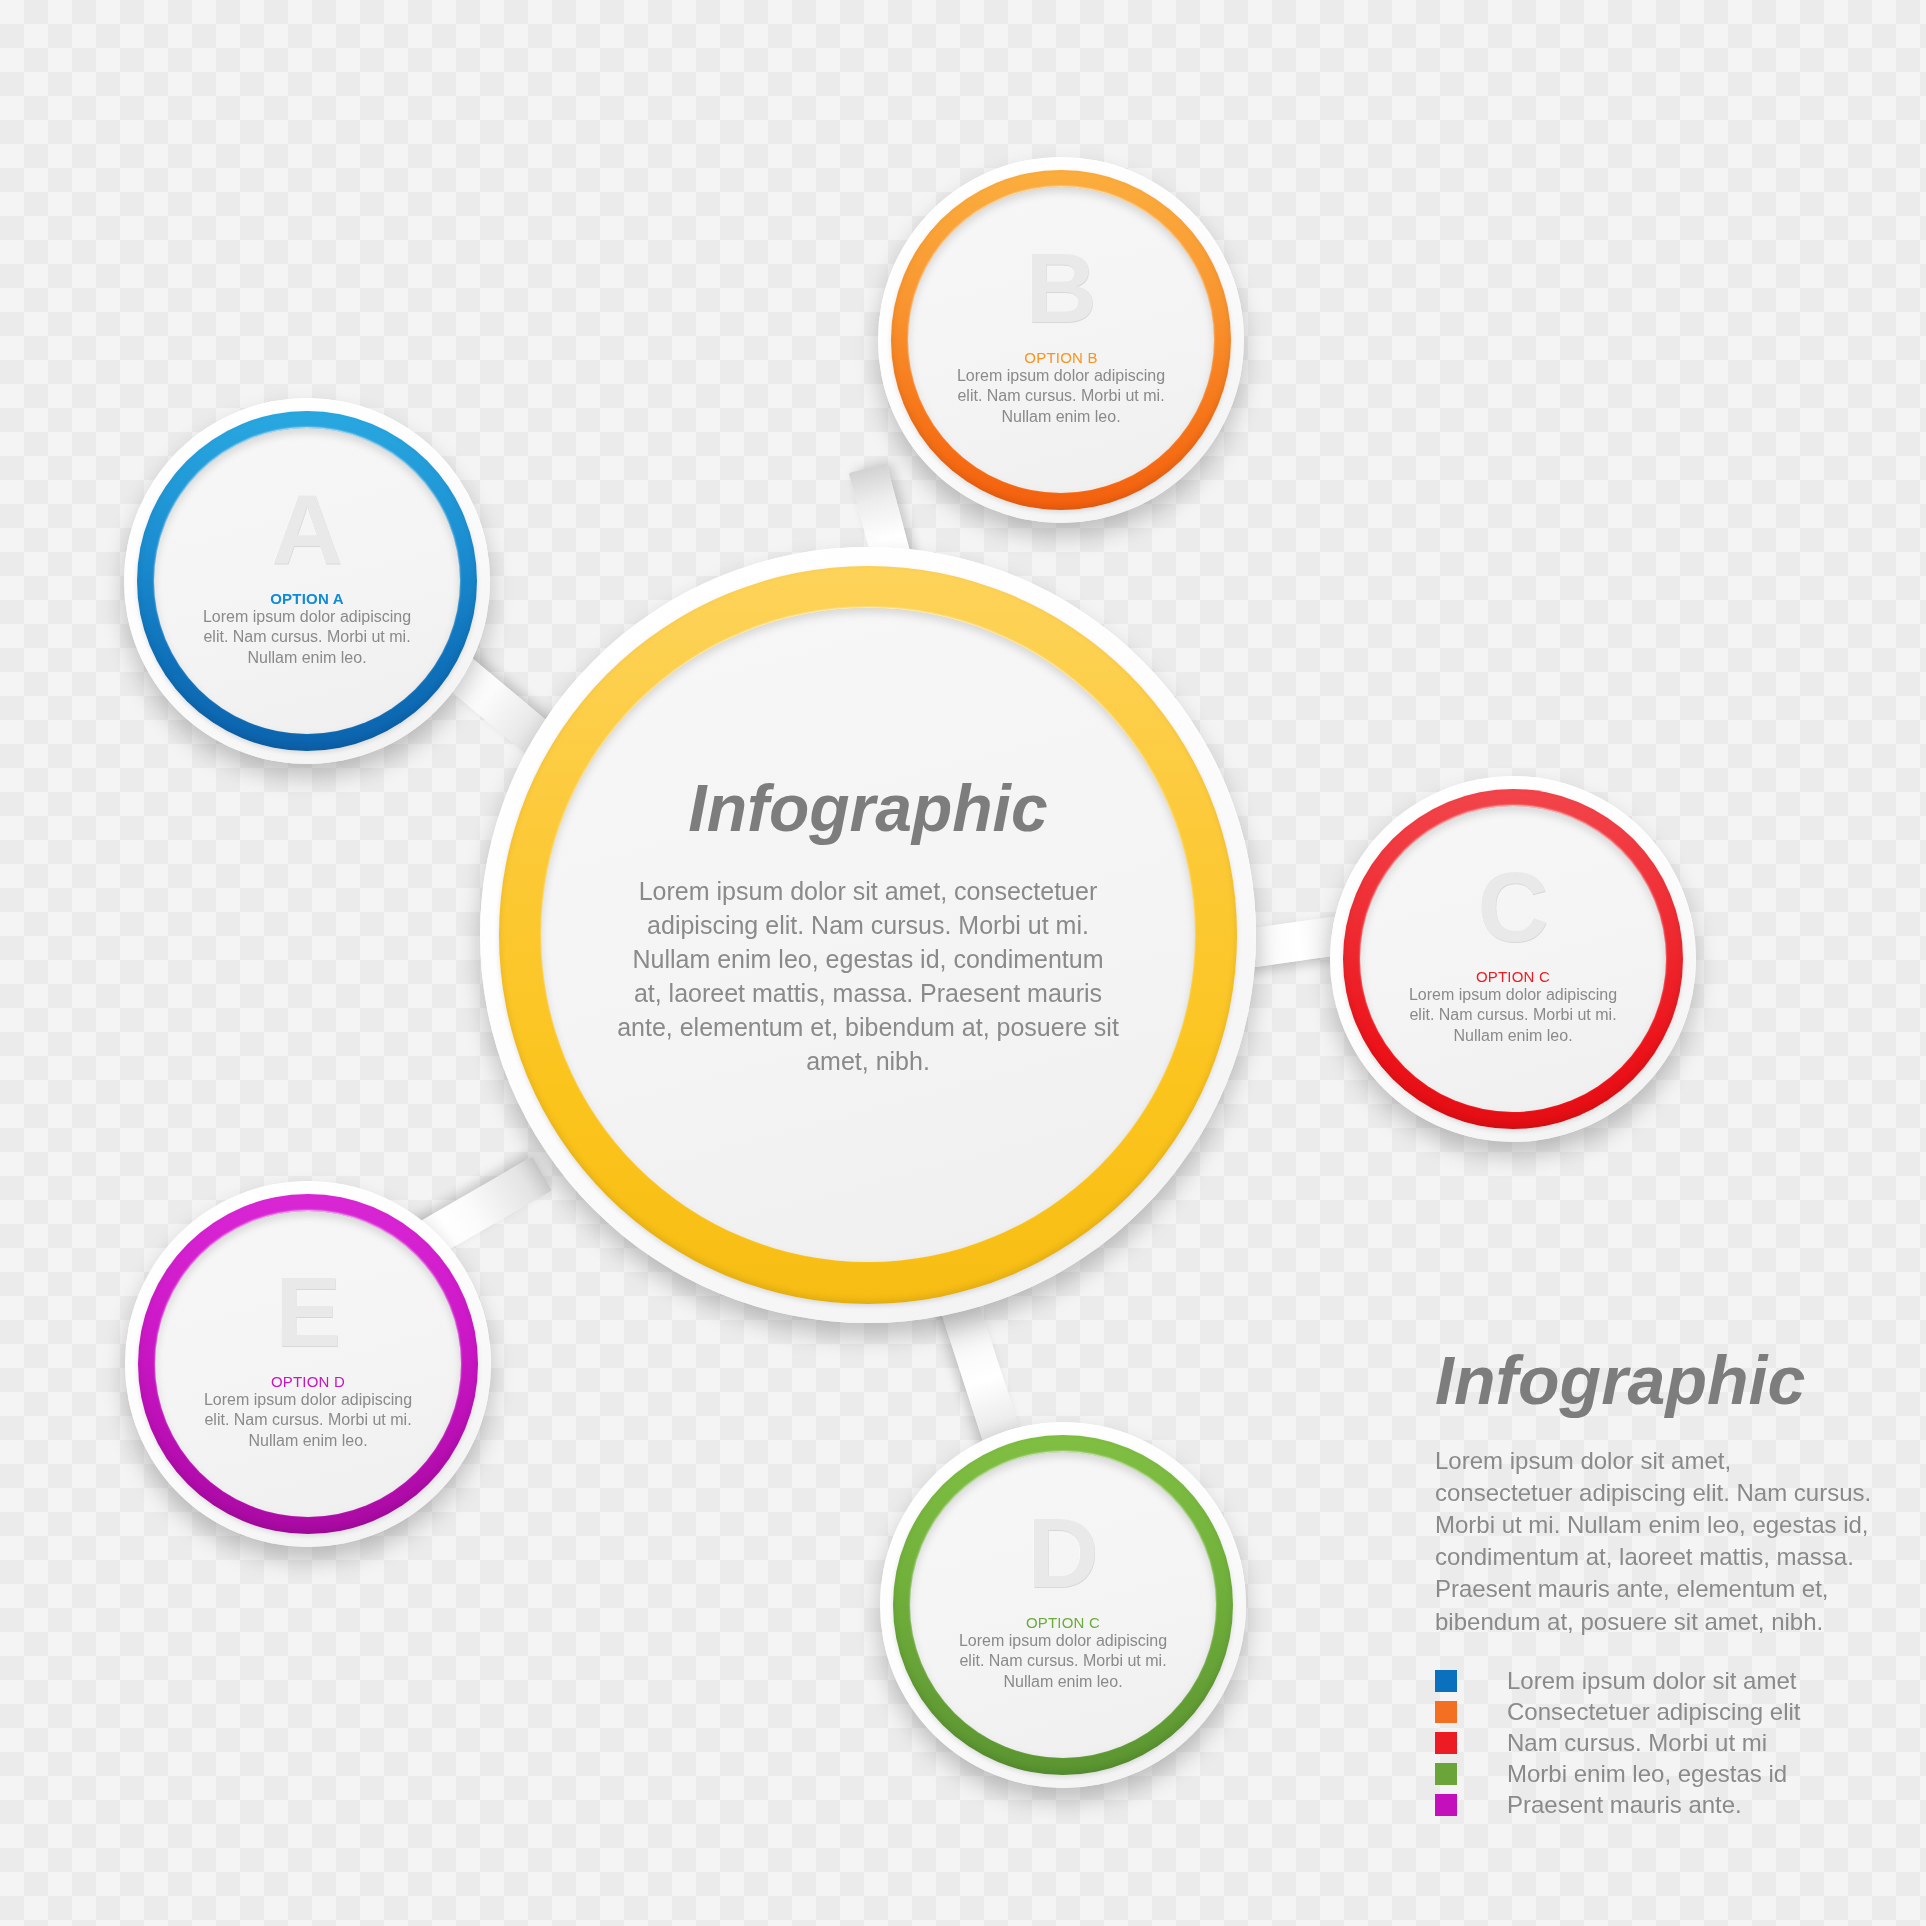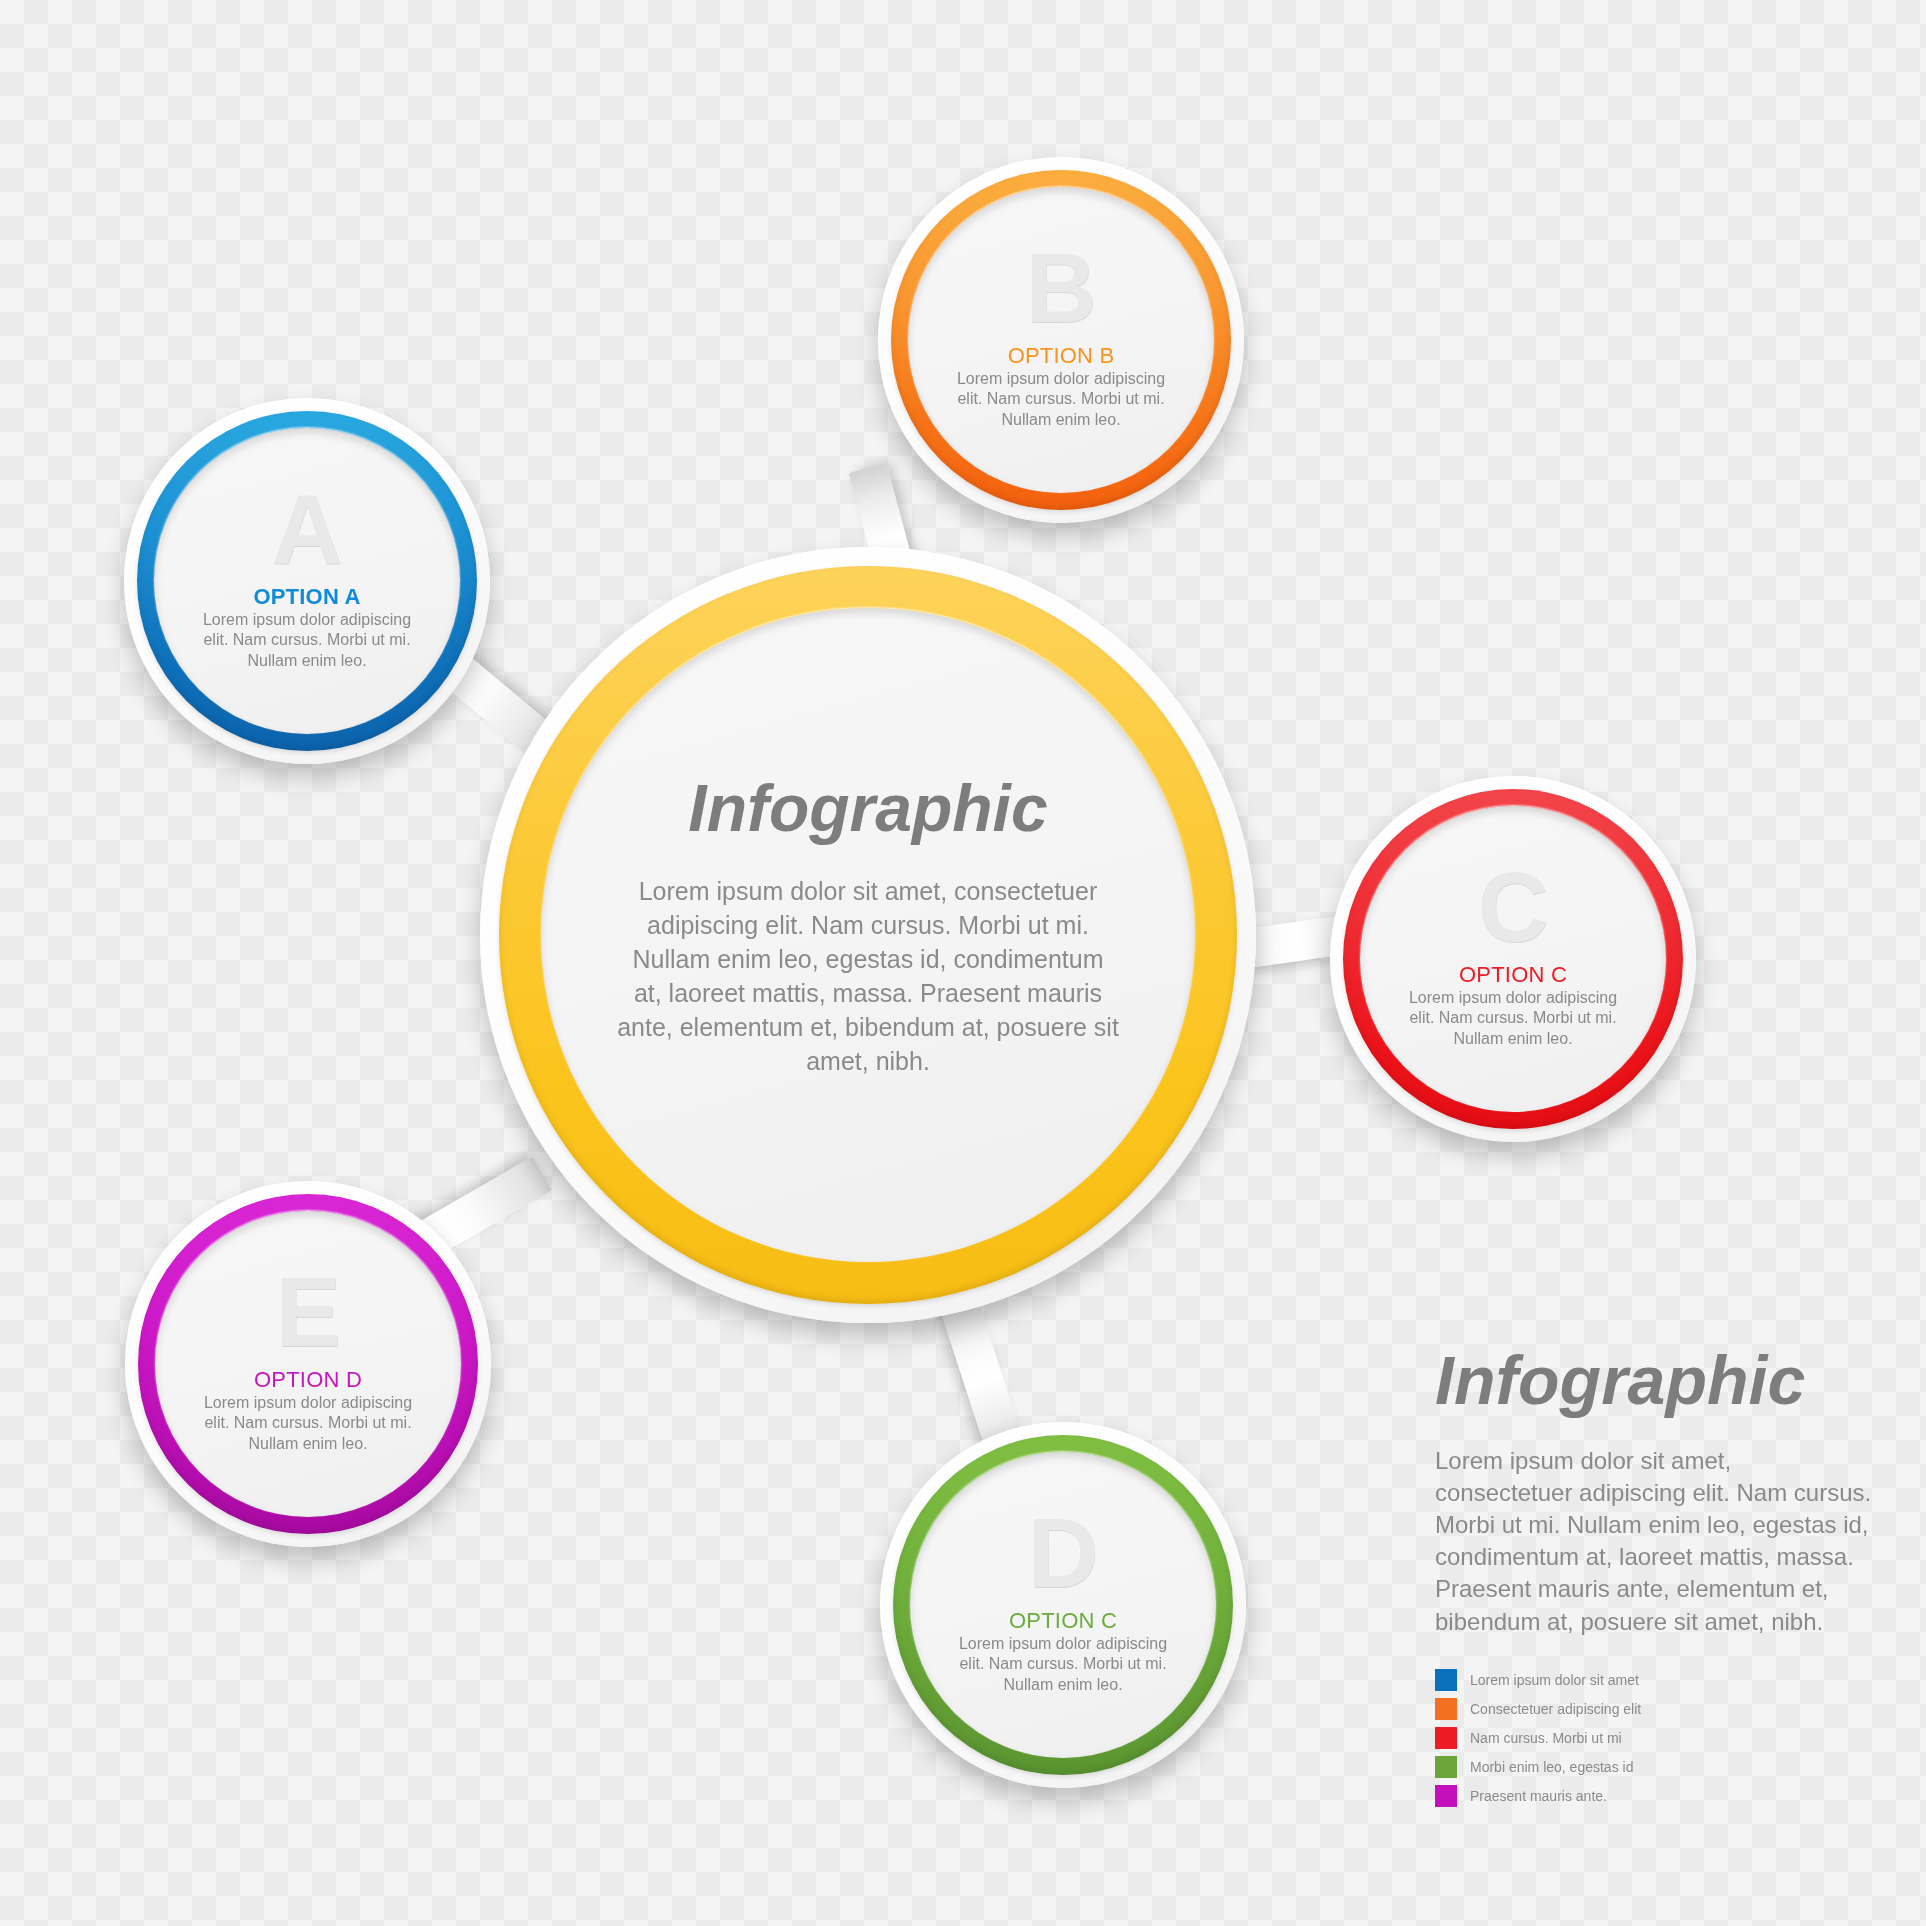--- a/index.html
+++ b/index.html
@@ -67,21 +67,21 @@
     color:#8a8a8a;
     text-align:center;
     line-height:1.28;
   }
 
   
   .small{width:366px;height:366px;}
   .small .ring{left:13px;top:13px;width:340px;height:340px;}
   .small .face{left:30px;top:30px;width:306px;height:306px;padding-top:52px;box-sizing:border-box;}
   .small .watermark{font-size:99px;}
-  .small .opt-label{font-size:22px;margin-top:7px;}
+  .small .opt-label{font-size:15px;margin-top:13px;}
   .small .opt-body{font-size:16px;margin-top:0;width:209px;}
 
   
   #center-node{
     left:480px;top:547px;width:776px;height:776px;
   }
   #center-node .ring{left:19px;top:19px;width:738px;height:738px;
     background:linear-gradient(to bottom,#fdd35a 0%,#fcca3a 35%,#fbc41c 72%,#f7bd14 100%);
   }
   #center-node .face{
@@ -100,21 +100,21 @@
   
   #side-panel{position:absolute;left:1435px;top:1343px;width:438px;z-index:4;}
   #side-title{
     font-style:italic;font-weight:bold;color:#7d7d7d;
     font-size:68px;line-height:1.1;
   }
   #side-body{color:#8a8a8a;font-size:24px;line-height:1.34;margin-top:27px;}
   #legend{margin-top:31px;}
   .legend-row{display:flex;align-items:center;margin-bottom:7px;}
   .legend-swatch{width:22px;height:22px;margin-right:13px;flex:0 0 auto;}
-  .legend-text{color:#8a8a8a;font-size:14px;line-height:1;}
+  .legend-text{color:#8a8a8a;font-size:24px;line-height:1;margin-left:37px;}
 </style>
 </head>
 <body>
 
 <div id="stage">
 
   <div class="spoke" style="left:552px;top:731px;width:209px;height:39px;transform:rotate(-140deg);"></div>
   <div class="spoke" style="left:910px;top:607px;width:164px;height:39px;transform:rotate(-105deg);"></div>
   <div class="spoke" style="left:1204px;top:935px;width:174px;height:39px;transform:rotate(-8deg);"></div>
   <div class="spoke" style="left:955px;top:1273px;width:169px;height:39px;transform:rotate(72deg);"></div>

